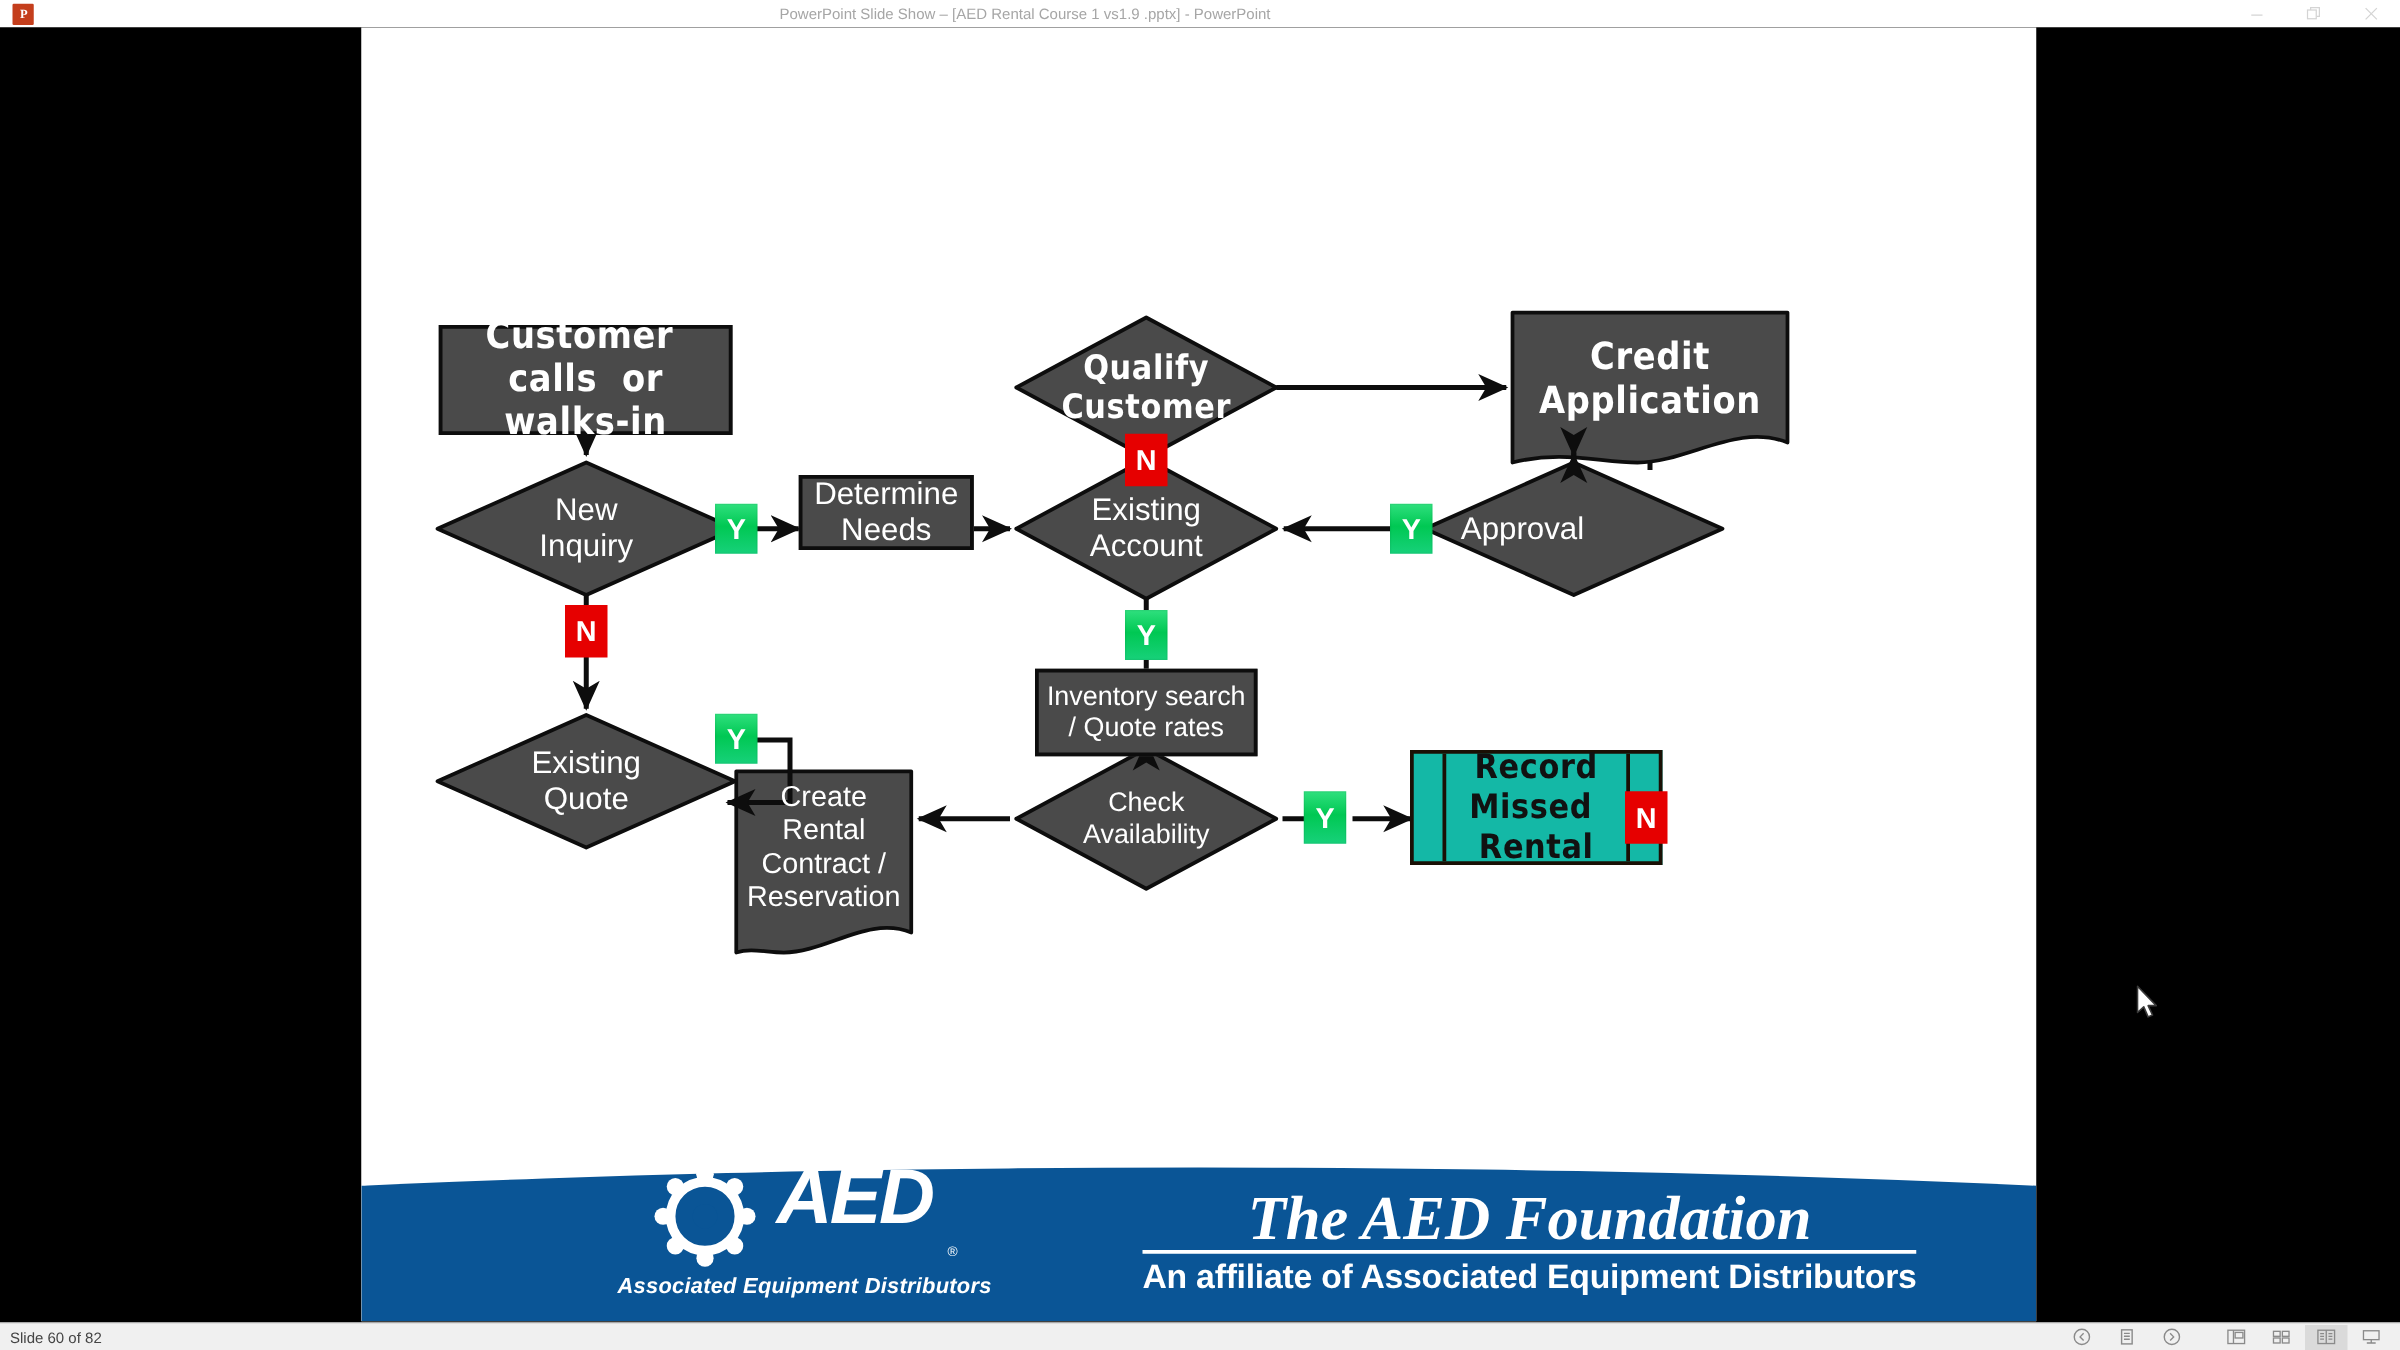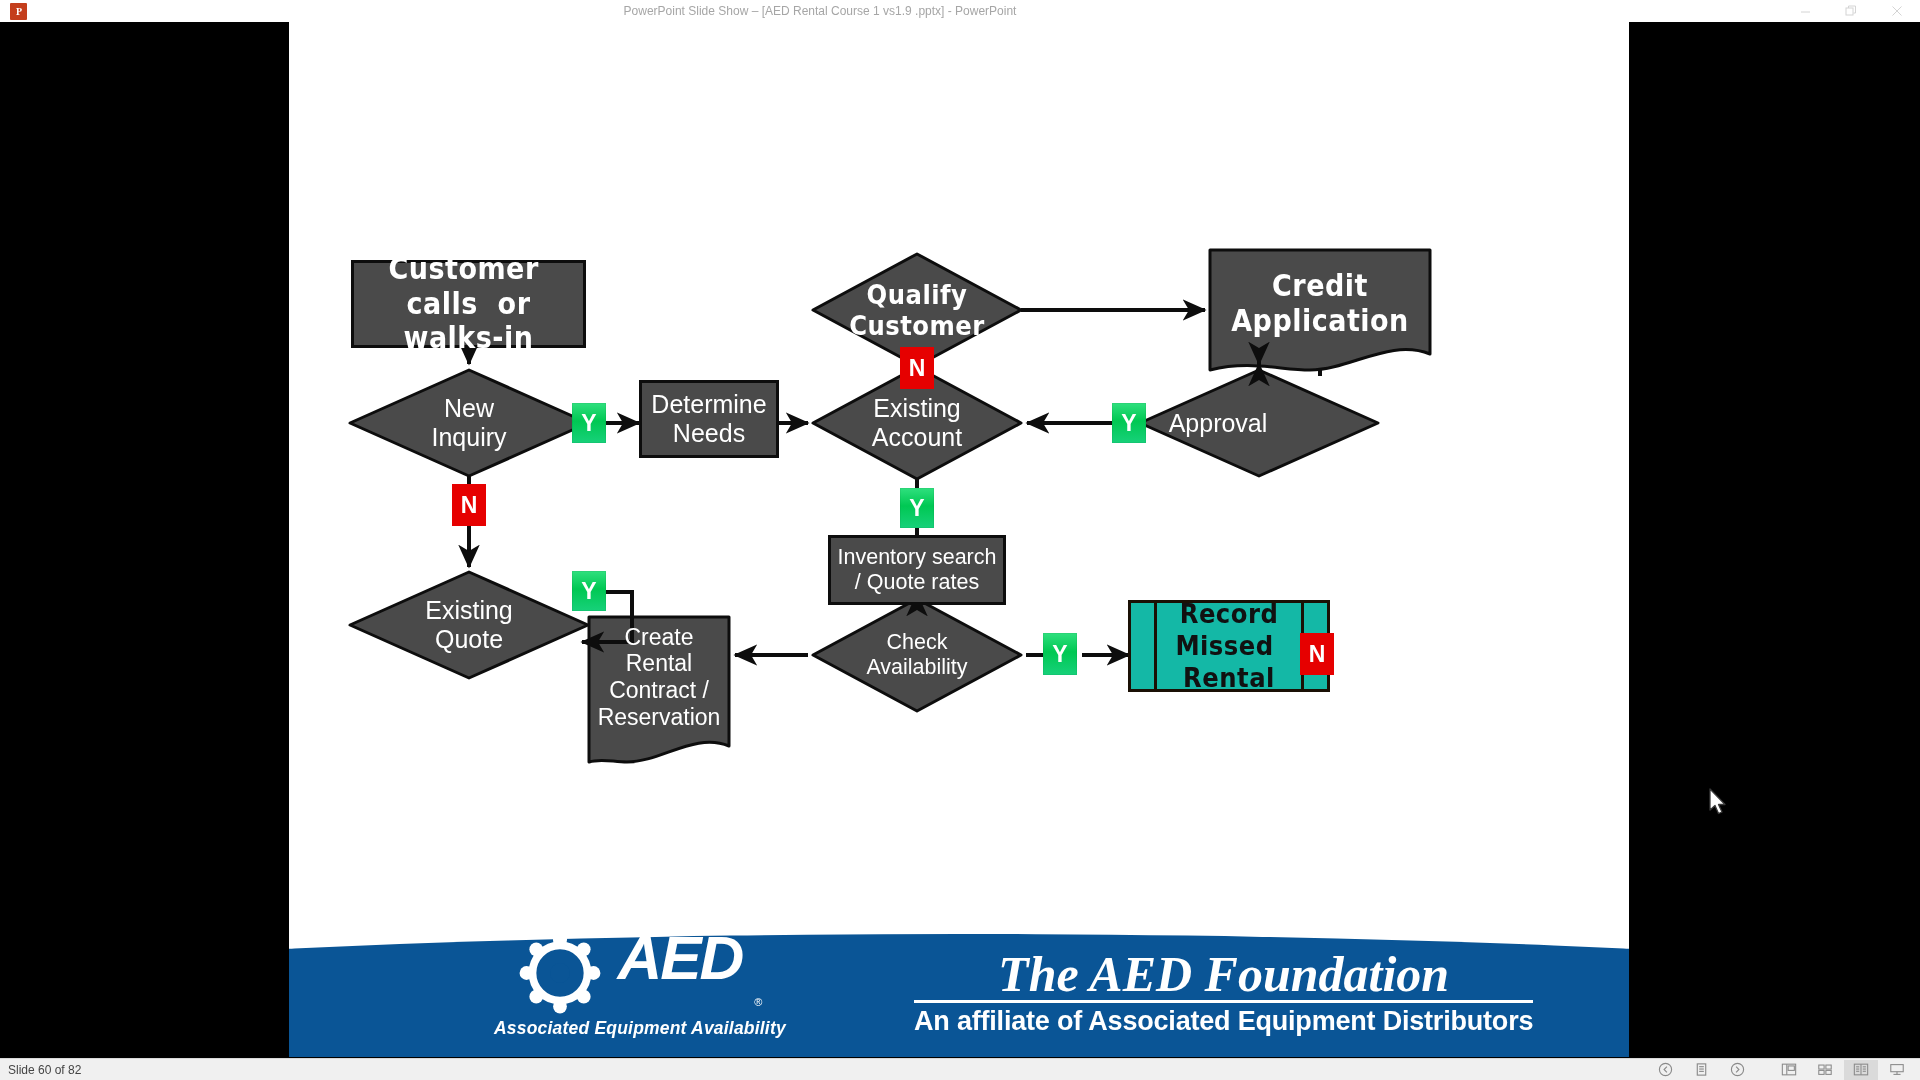--- a/index.html
+++ b/index.html
@@ -310,21 +310,21 @@
             <line x1="970" y1="333" x2="970" y2="342" marker-end="url(#arrow)"></line>
           </g>
         </svg>
 
         <div class="node rect" style="left:62px; top:238px; width:235px; height:88px; font-size:30px;">
           <div class="node-txt cond">
             Customer&nbsp; calls&nbsp; or<br>walks-in
           </div>
         </div>
 
-        <div class="node rect" style="left:350px; top:358px; width:140px; height:78px; font-size:25px;">
+        <div class="node rect" style="left:350px; top:358px; width:140px; height:60px; font-size:25px;">
           <div class="node-txt reg">
             Determine<br>Needs
           </div>
         </div>
 
         <div class="node rect" style="left:539px; top:513px; width:178px; height:70px; font-size:21.5px;">
           <div class="node-txt reg">
             Inventory search<br>/ Quote rates
           </div>
         </div>
@@ -438,21 +438,21 @@
                 <circle cx="50" cy="89" r="8"></circle>
                 <circle cx="22.4" cy="77.6" r="8"></circle>
                 <circle cx="11" cy="50" r="8"></circle>
                 <circle cx="22.4" cy="22.4" r="8"></circle>
                 <circle cx="50" cy="50" r="11.5" fill="#0a5596"></circle>
               </g>
             </svg>
             <div id="aed-letters">AED</div>
             <div id="aed-reg">®</div>
           </div>
-          <div id="aed-sub">Associated Equipment Availability</div>
+          <div id="aed-sub">Associated Equipment Distributors</div>
         </div>
 
         <div id="found-logo">
           <div id="found-title">The AED Foundation</div>
           <div id="found-sub">An affiliate of Associated Equipment Distributors</div>
         </div>
       </div>
 
     </div>
 

